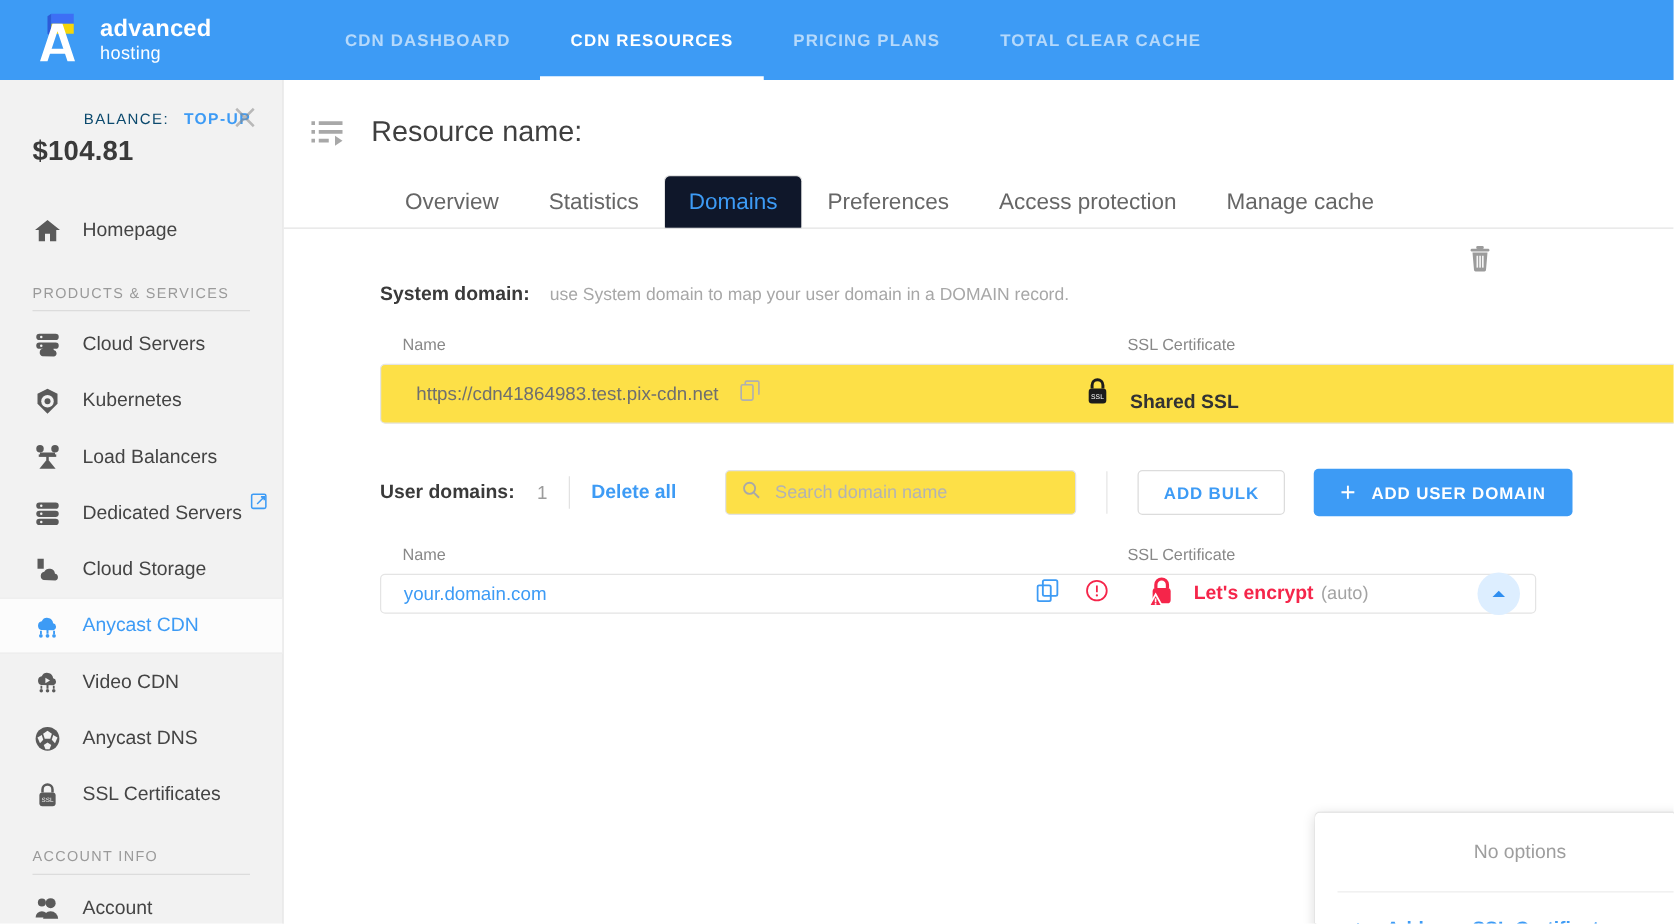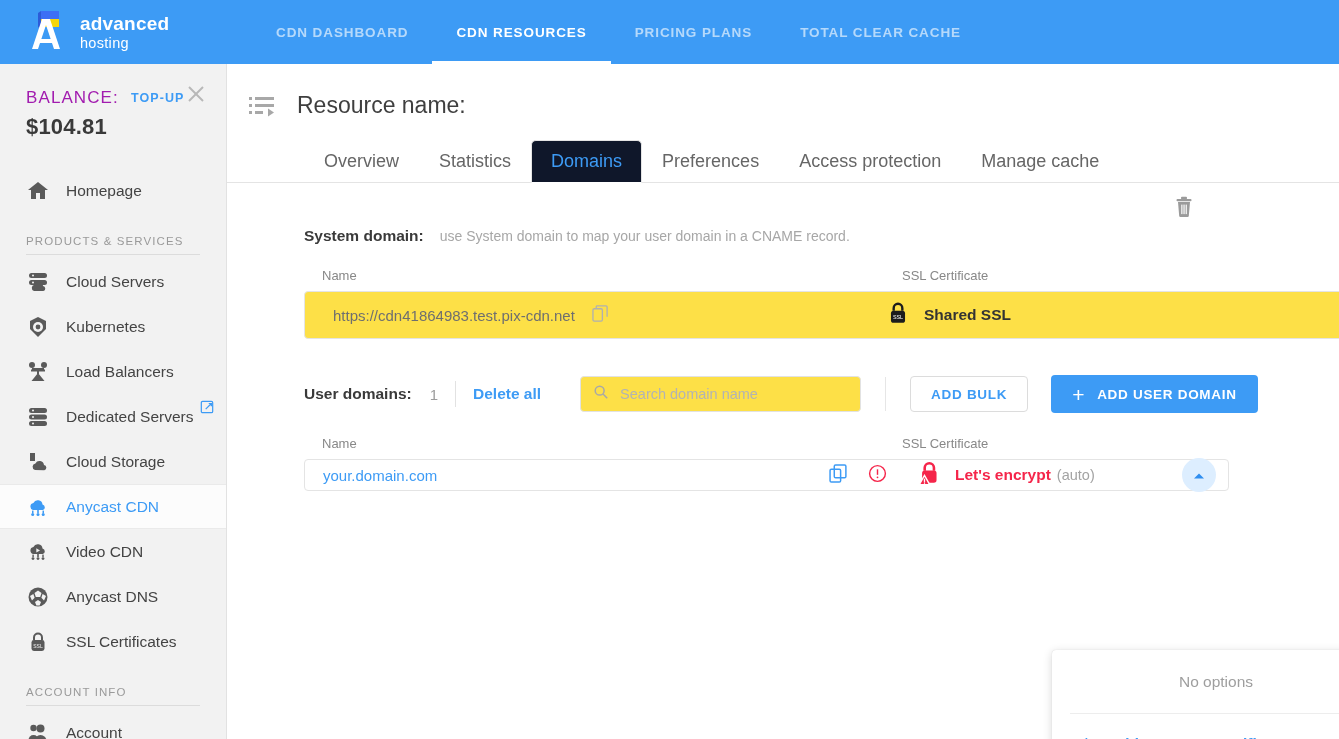--- a/index.html
+++ b/index.html
@@ -48,21 +48,21 @@
   
   .sidebar {
     position: absolute; top: 64px; left: 0; width: 227px; height: 675px;
     background: #f2f2f2;
     border-right: 1px solid #e2e2e2;
     overflow: hidden;
   }
   .balance-row {
     display: flex; align-items: center; padding: 24px 0 0 26px; position: relative;
   }
-  .balance-label { font-size: 17px; color: #a21caf; letter-spacing: 1.1px; }
+  .balance-label { font-size: 12px; color: #0c4a6e; letter-spacing: 1.1px; margin-left: 41px; }
   .balance-topup { font-size: 12.5px; color: #3d9bf5; letter-spacing: 1.1px; font-weight: bold; margin-left: 12px; cursor: pointer;}
   .balance-amount { font-size: 22px; color: #3a3a3a; font-weight: bold; padding: 6px 0 0 26px; letter-spacing: .2px;}
   .close-x {
     position: absolute; right: 16px; top: 16px; width: 28px; height: 28px;
     cursor: pointer; opacity: .55;
   }
 
   .nav-group-title {
     font-size: 11.5px; color: #9a9a9a; letter-spacing: 1.1px;
     padding: 0 0 7px 26px; margin-top: 22px;
@@ -121,21 +121,21 @@
   .col-head.ssl { }
 
   .row-box {
     margin-top: 8px; width: 1051px; height: 48px;
     border: 1px solid #e4e4e4; border-radius: 4px;
     background: #fde047; display: flex; align-items: center;
     padding: 0 0 0 28px; position: relative;
   }
   .sys-url { font-size: 15px; color: #6f6f6f; }
   .copy-ico { margin-left: 17px; cursor: pointer; }
-  .ssl-cell { position: absolute; left: 580px; display: flex; align-items: center; }
+  .ssl-cell { position: absolute; left: 560px; display: flex; align-items: flex-end; }
   .ssl-text { margin-left: 13px; font-size: 15.5px; color: #333; font-weight: bold; }
 
   
   .ud-toolbar { display: flex; align-items: center; margin-top: 36px; }
   .ud-label { font-size: 15.5px; color: #3a3a3a; font-weight: bold; }
   .ud-count { margin-left: 18px; font-size: 15px; color: #9c9c9c; }
   .ud-sep { width: 1px; height: 26px; background: #e2e2e2; margin: 0 17px; }
   .ud-deleteall { font-size: 15.5px; color: #3d9bf5; cursor: pointer; font-weight: bold; }
   .search-box {
     margin-left: 39px; width: 281px; height: 36px;
@@ -421,21 +421,21 @@
       <div class="tab active">Domains</div>
       <div class="tab">Preferences</div>
       <div class="tab">Access protection</div>
       <div class="tab">Manage cache</div>
     </div>
 
     <div class="content">
 
       <div class="sysdomain-line">
         <span class="sysdomain-label">System domain:</span>
-        <span class="sysdomain-hint">use System domain to map your user domain in a CNAME record.</span>
+        <span class="sysdomain-hint">use System domain to map your user domain in a DOMAIN record.</span>
       </div>
 
       <div class="col-head-row">
         <span class="col-head name">Name</span>
         <span class="col-head ssl">SSL Certificate</span>
       </div>
 
       <div class="row-box">
         <span class="sys-url">https://cdn41864983.test.pix-cdn.net</span>
         <span class="copy-ico">

